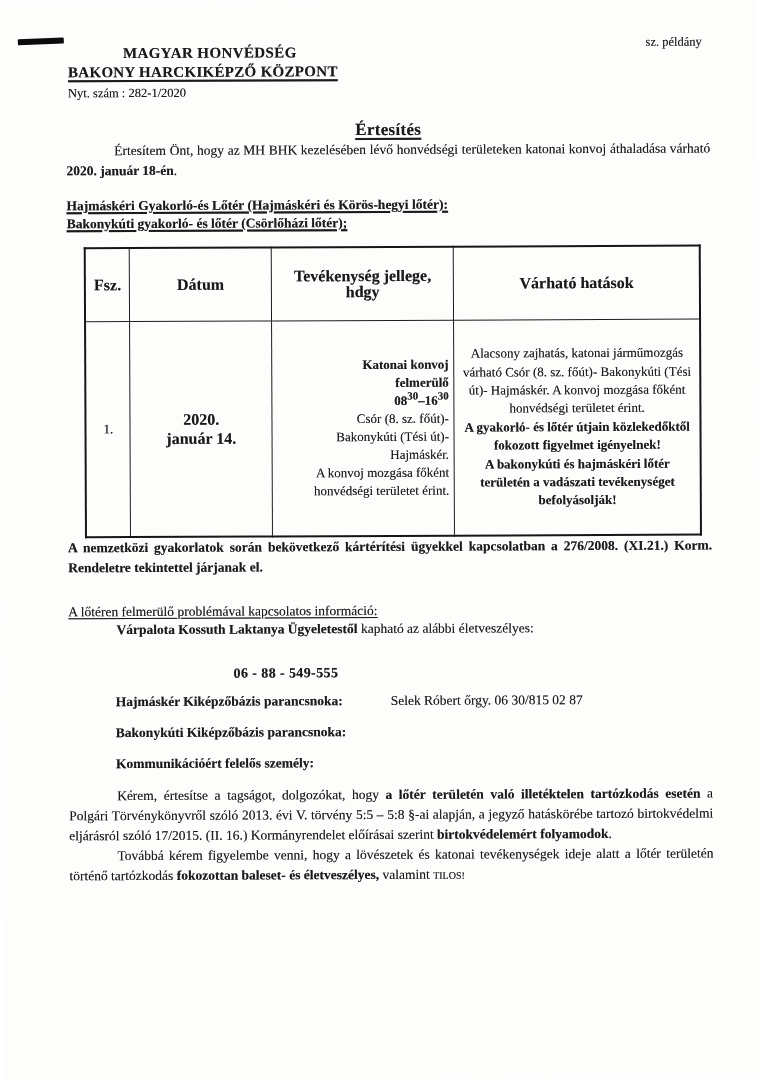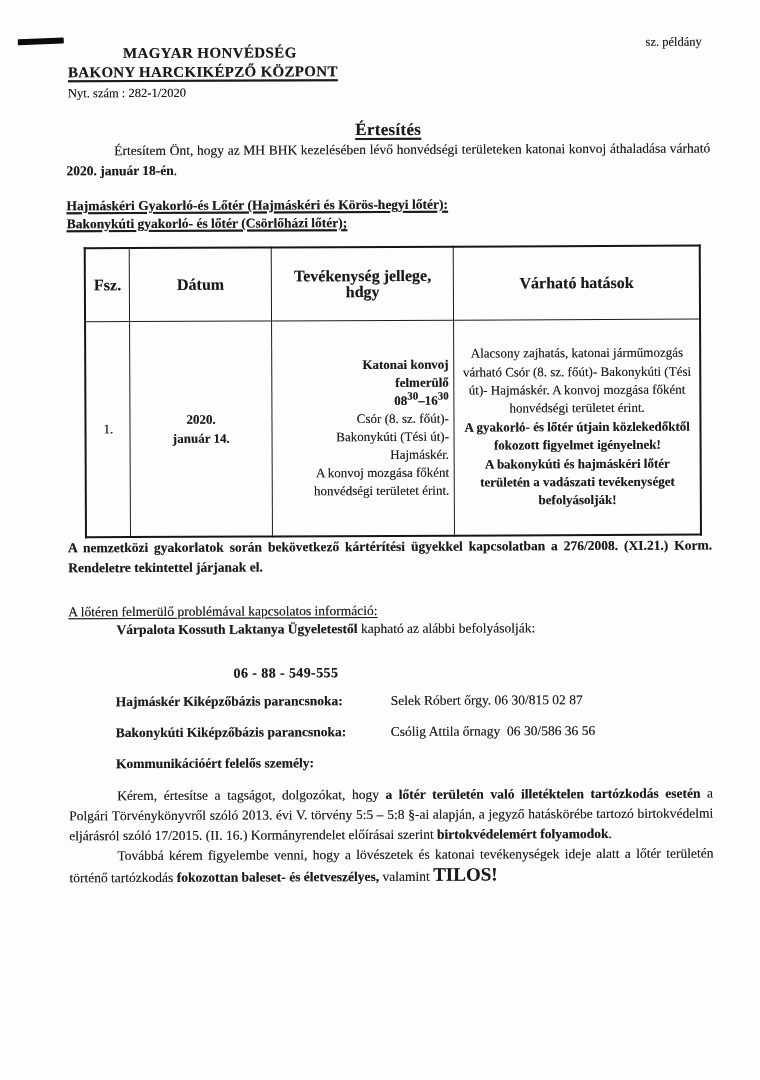--- a/index.html
+++ b/index.html
@@ -51,40 +51,40 @@
 
   
   .tbl{
     margin-top:14px;margin-left:17px;width:617px;border-collapse:collapse;
     border:2.4px solid #161616;
   }
   .tbl th,.tbl td{border:1.6px solid #1d1d1d;vertical-align:middle;text-align:center;}
   .tbl th{font-size:16px;font-weight:bold;line-height:16px;padding:20px 6px;height:30px;}
   .tbl td{font-size:13px;padding:4px 5px;height:206px;}
   .col-fsz{width:45px;} .col-date{width:142px;} .col-act{width:183px;} .col-eff{width:247px;}
-  .cell-date{font-weight:bold;font-size:13px;line-height:19px;}
+  .cell-date{font-weight:bold;font-size:16px;line-height:19px;}
   .act-line{line-height:18px;text-align:right;}
   .eff-normal{line-height:18.4px;}
   .eff-bold{font-weight:bold;line-height:18.4px;}
   sup.small{font-size:11px;line-height:0;vertical-align:super;}
 
   .law-para{margin-top:16px;font-weight:bold;}
   .info-heading{
     margin-top:26px;font-size:13.5px;width:fit-content;
     text-decoration:underline;text-decoration-thickness:1.2px;text-underline-offset:2px;
   }
   .contact-intro{margin-top:28px;}
   .phone{margin-top:26px;margin-left:165px;font-weight:bold;font-size:14px;letter-spacing:.4px;}
   .contacts{margin-top:11px;}
   .contact-row{display:flex;margin-bottom:13px;font-size:13.5px;line-height:18px;}
   .contact-label{font-weight:bold;margin-left:47px;width:275px;flex:0 0 auto;}
   .contact-value{white-space:pre-wrap;font-family:Liberation Serif, serif;}
   .closing1{margin-top:27px;}
   .closing2{margin-top:5px;}
-  .tilos{font-weight:bold;font-size:19px;}
+  .tilos{font-weight:normal;font-size:10px;}
 </style>
 </head>
 <body>
 
 <div class="page ink">
 
   <div class="corner-bar"></div>
 
   <div class="letterhead">
     <div class="lh-1">MAGYAR HONVÉDSÉG</div>
@@ -142,32 +142,31 @@
             <div class="eff-bold">A bakonykúti és hajmáskéri lőtér területén a vadászati tevékenységet befolyásolják!</div>
           </td>
         </tr>
       </tbody>
     </table>
 
     <p class="body law-para">A nemzetközi gyakorlatok során bekövetkező kártérítési ügyekkel kapcsolatban a 276/2008. (XI.21.) Korm. Rendeletre tekintettel járjanak el.</p>
 
     <div class="info-heading">A lőtéren felmerülő problémával kapcsolatos információ:</div>
 
-    <p class="body indent contact-intro"><span class="b">Várpalota Kossuth Laktanya Ügyeletestől</span><span> kapható az alábbi befolyásolják:</span></p>
+    <p class="body indent contact-intro"><span class="b">Várpalota Kossuth Laktanya Ügyeletestől</span><span> kapható az alábbi életveszélyes:</span></p>
 
     <div class="phone">06 - 88 - 549-555</div>
 
     <div class="contacts">
       <div class="contact-row">
         <div class="contact-label">Hajmáskér Kiképzőbázis parancsnoka:</div>
         <div class="contact-value">Selek Róbert őrgy. 06 30/815 02 87</div>
       </div>
       <div class="contact-row">
         <div class="contact-label">Bakonykúti Kiképzőbázis parancsnoka:</div>
-        <div class="contact-value">Csólig Attila őrnagy  06 30/586 36 56</div>
       </div>
       <div class="contact-row">
         <div class="contact-label">Kommunikációért felelős személy:</div>
       </div>
     </div>
 
     <p class="body indent closing1"><span>Kérem, értesítse a tagságot, dolgozókat, hogy </span><span class="b">a lőtér területén való illetéktelen tartózkodás esetén</span><span> a Polgári Törvénykönyvről szóló 2013. évi V. törvény 5:5 – 5:8 §-ai alapján, a jegyző hatáskörébe tartozó birtokvédelmi eljárásról szóló 17/2015. (II. 16.) Kormányrendelet előírásai szerint </span><span class="b">birtokvédelemért folyamodok</span><span>.</span></p>
 
     <p class="body indent closing2"><span>Továbbá kérem figyelembe venni, hogy a lövészetek és katonai tevékenységek ideje alatt a lőtér területén történő tartózkodás </span><span class="b">fokozottan baleset- és életveszélyes,</span><span> valamint </span><span class="tilos">TILOS!</span></p>
 

